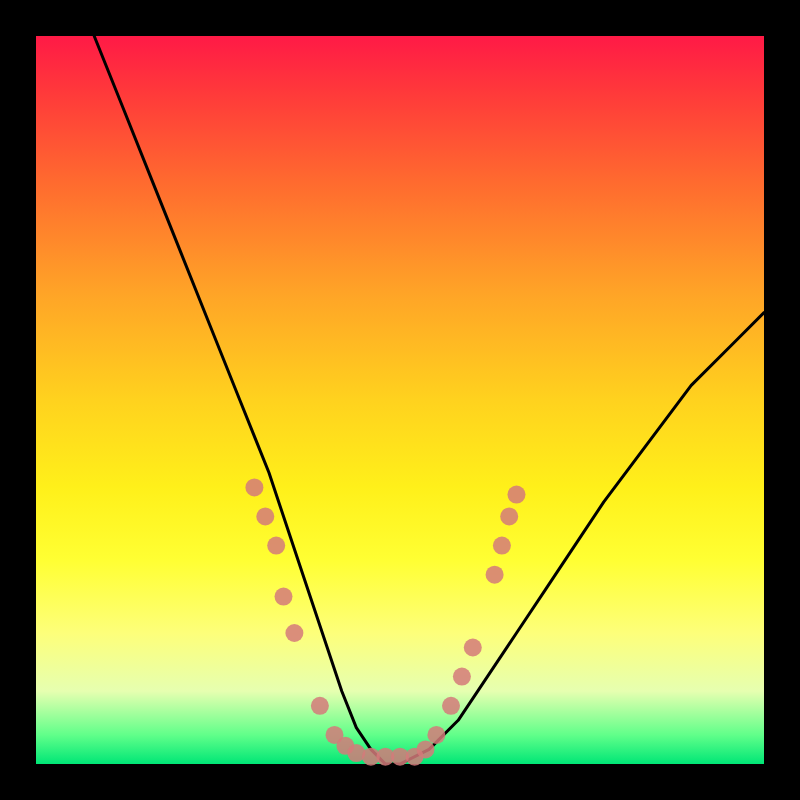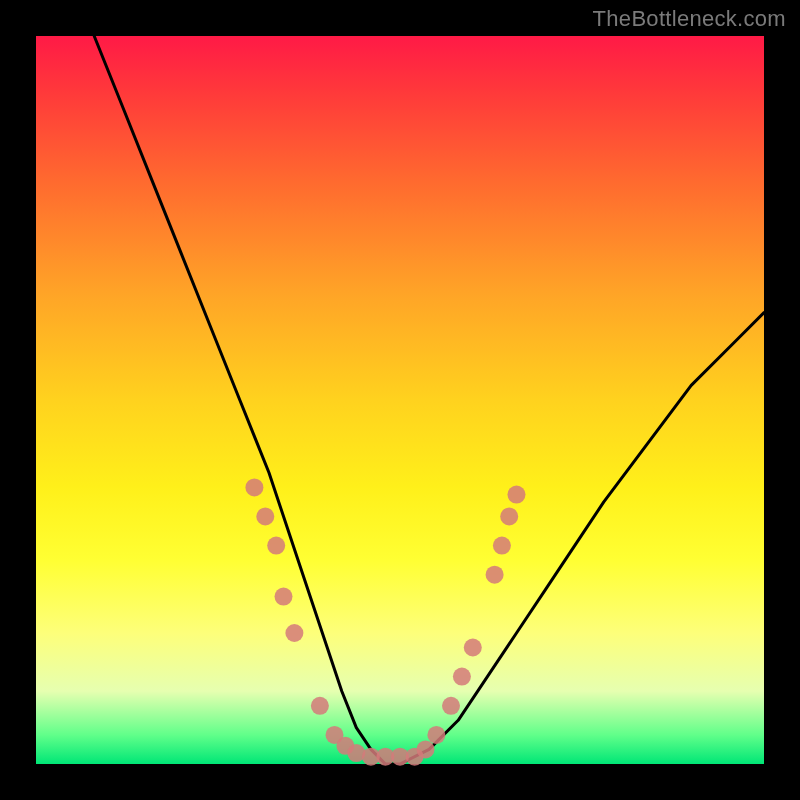--- a/index.html
+++ b/index.html
@@ -55,21 +55,20 @@
     top: 0;
     width: 728px;
     height: 728px;
     overflow: visible;
   }
 </style>
 </head>
 <body>
 
 <div class="frame">
-  <div class="watermark">TheBottleneck.com</div>
 
   <div class="plot">
     <svg class="curves" viewBox="0 0 728 728" preserveAspectRatio="none">
       <g id="curve-layer">
           <path d="M58.2 0.0 L87.4 72.8 L116.5 145.6 L145.6 218.4 L174.7 291.2 L203.8 364.0 L233.0 436.8 L262.1 524.2 L276.6 567.8 L291.2 611.5 L305.8 655.2 L320.3 691.6 L334.9 713.4 L349.4 728.0 L364.0 728.0 L393.1 713.4 L422.2 684.3 L451.4 640.6 L480.5 597.0 L509.6 553.3 L538.7 509.6 L567.8 465.9 L611.5 407.7 L655.2 349.4 L698.9 305.8 L728.0 276.6" fill="none" stroke="#000000" stroke-width="3" stroke-linecap="round" stroke-linejoin="round"></path>
         </g>
       <g id="marker-layer">
           <circle cx="218.4" cy="451.4" r="9" fill="#d47a7a" fill-opacity="0.85"></circle>
           <circle cx="229.3" cy="480.5" r="9" fill="#d47a7a" fill-opacity="0.85"></circle>
           <circle cx="240.2" cy="509.6" r="9" fill="#d47a7a" fill-opacity="0.85"></circle>

